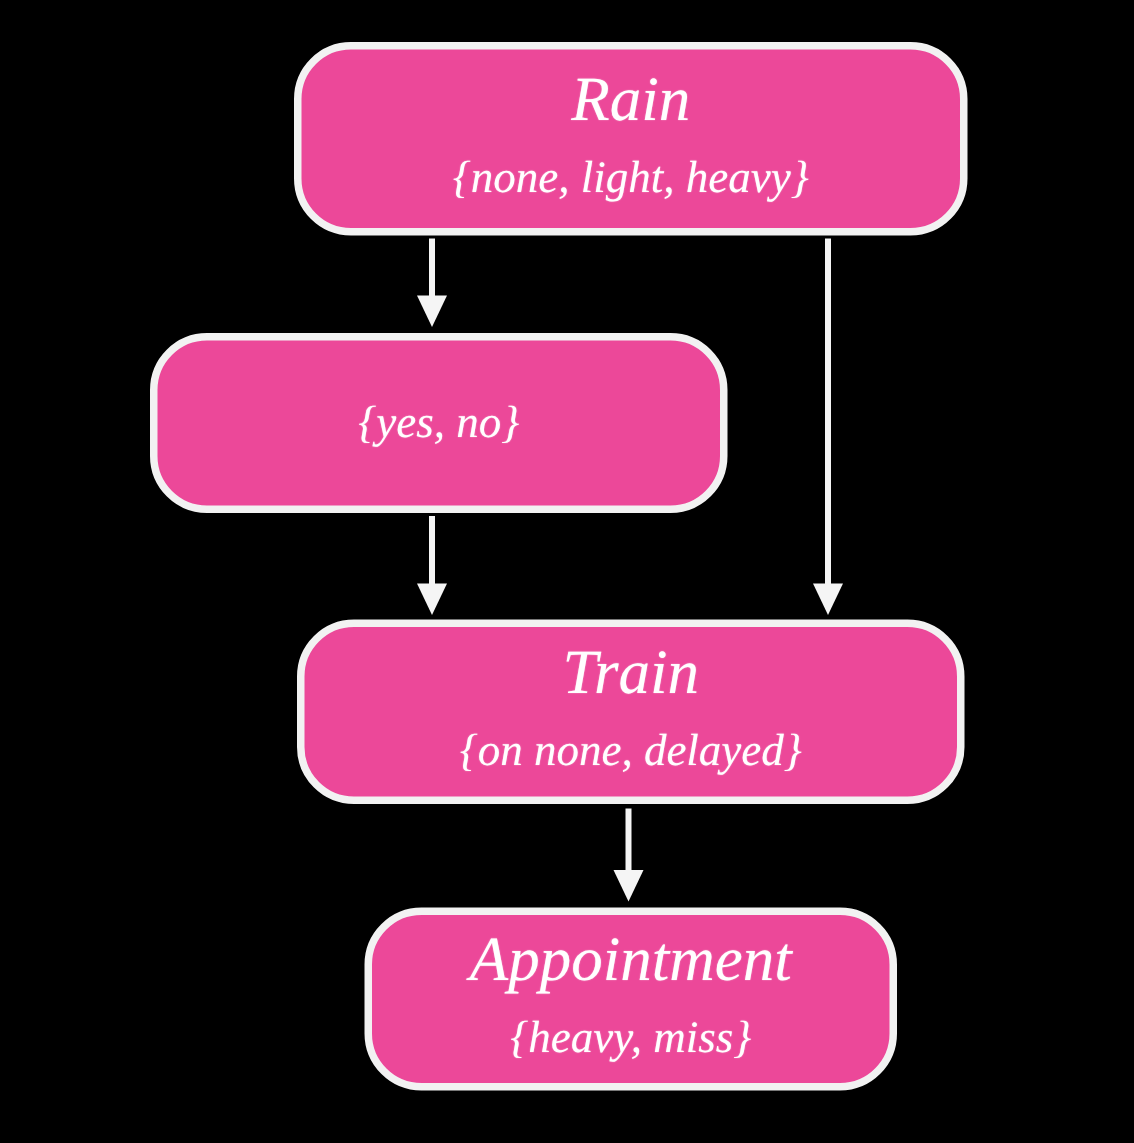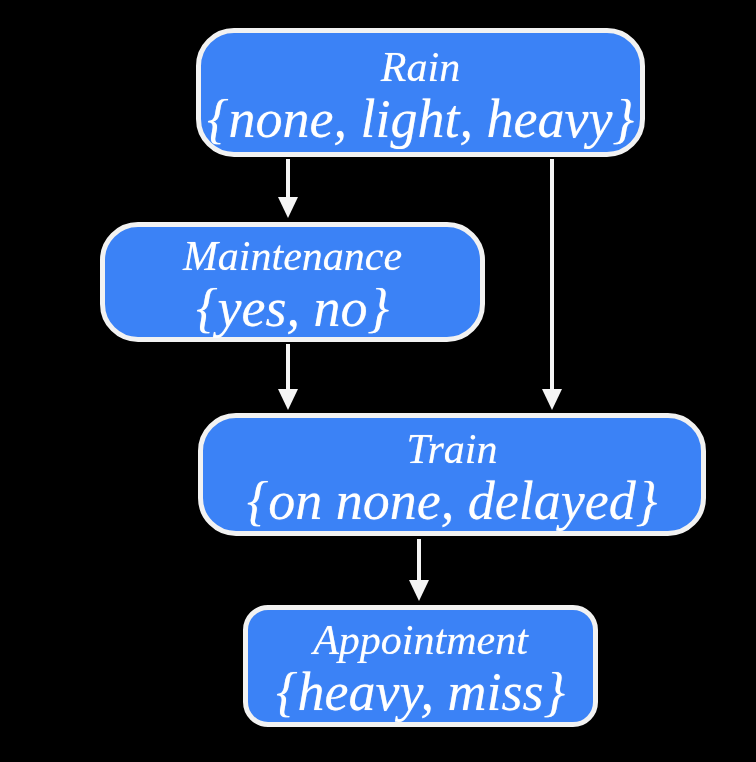--- a/index.html
+++ b/index.html
@@ -13,39 +13,39 @@
     height: 762px;
     background: #000000;
     overflow: hidden;
     font-family: "Liberation Serif", "DejaVu Serif", serif;
   }
   .node {
     position: absolute;
     box-sizing: border-box;
     border: 5px solid #f2f2f2;
     border-radius: 38px;
-    background: #3b82f6;
+    background: #ec4899;
     color: #ffffff;
     display: flex;
     flex-direction: column;
     align-items: center;
     justify-content: center;
     text-align: center;
     font-style: italic;
     font-size: 42px;
     line-height: 52px;
     text-shadow: 0 0 1px rgba(255,255,255,0.6);
   }
   .node .states {
-    font-size: 54px;
+    font-size: 30px;
   }
   #node-rain        { left: 196px; top: 28px;  width: 449px; height: 129px; }
   #node-maintenance { left: 100px; top: 222px; width: 385px; height: 120px; }
-  #node-train       { left: 198px; top: 413px; width: 508px; height: 123px; }
-  #node-appointment { left: 243px; top: 605px; width: 355px; height: 122px; border-radius: 25px; }
+  #node-train       { left: 198px; top: 413px; width: 445px; height: 123px; }
+  #node-appointment { left: 243px; top: 605px; width: 355px; height: 122px; }
   .edges {
     position: absolute;
     left: 0;
     top: 0;
     width: 756px;
     height: 762px;
     pointer-events: none;
   }
   .edge-line {
     stroke: #f5f5f5;
@@ -84,21 +84,20 @@
       <polygon class="edge-head" points="409,580 429,580 419,601"></polygon>
     </g>
   </svg>
 
   <div class="node" id="node-rain">
     <span class="label">Rain</span>
     <span class="states">{none, light, heavy}</span>
   </div>
 
   <div class="node" id="node-maintenance">
-    <span class="label">Maintenance</span>
     <span class="states">{yes, no}</span>
   </div>
 
   <div class="node" id="node-train">
     <span class="label">Train</span>
     <span class="states">{on none, delayed}</span>
   </div>
 
   <div class="node" id="node-appointment">
     <span class="label">Appointment</span>

